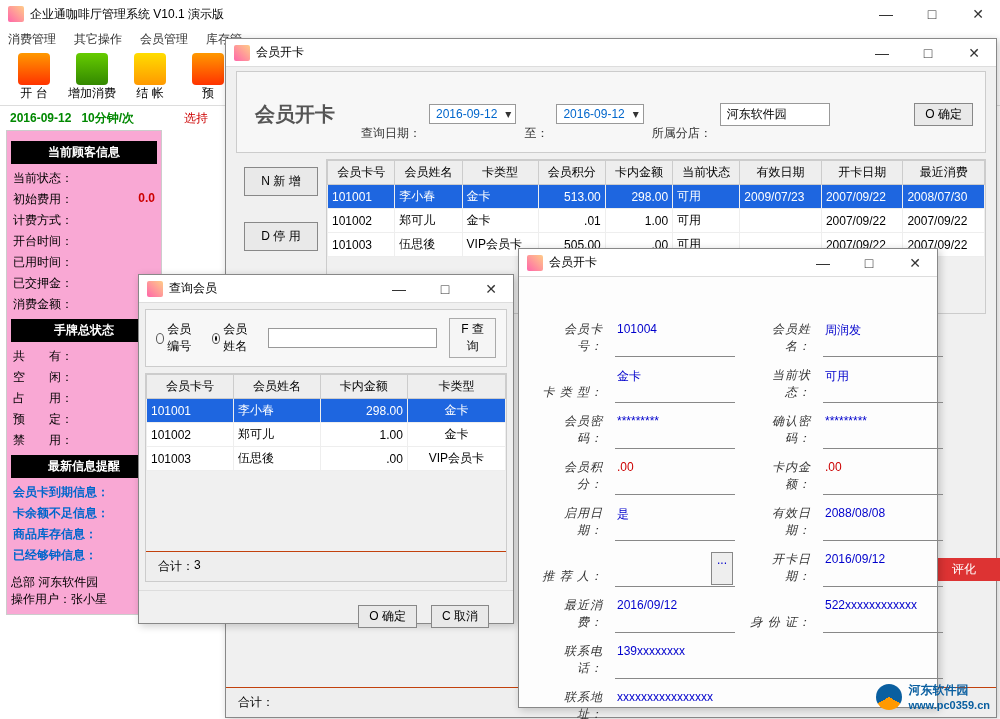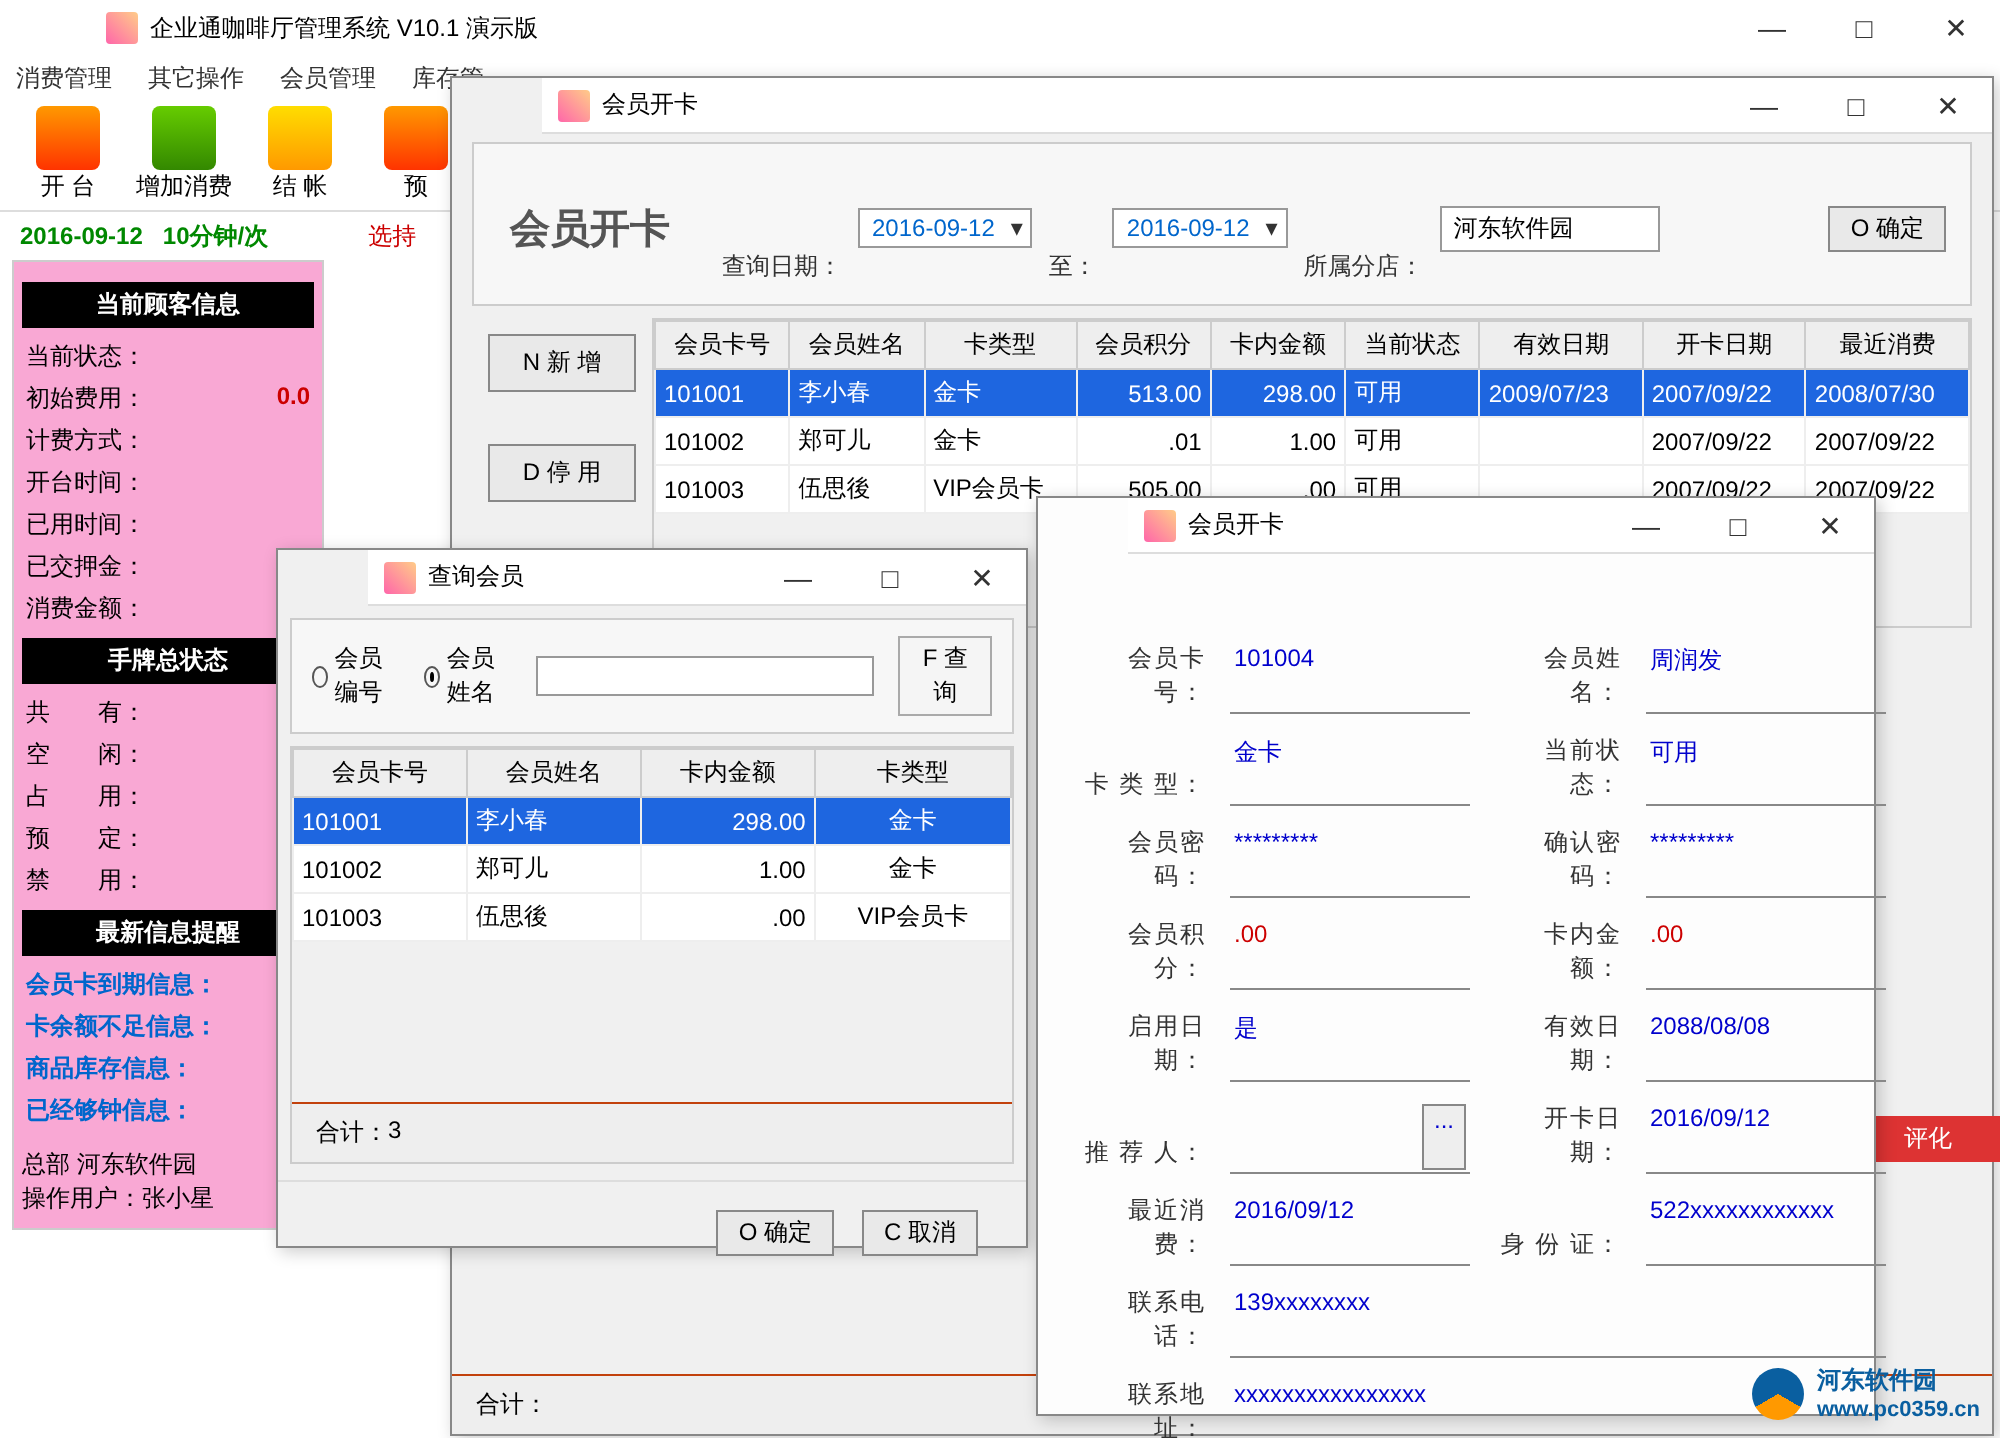--- a/index.html
+++ b/index.html
@@ -1,17 +1,17 @@
 <!DOCTYPE html>
 <html><head>
 <meta charset="utf-8">
 <style>
 * { box-sizing: border-box; margin: 0; padding: 0; font-family: "SimSun", "宋体", sans-serif; font-size: 12px; }
 body { width: 1000px; height: 719px; background: #fff; position: relative; overflow: hidden; }
-.titlebar { height: 28px; display: flex; align-items: center; padding: 0 8px; background: #fff; margin-left: 45px; }
+.titlebar { height: 28px; display: flex; align-items: center; padding: 0 8px; background: #fff; }
 .titlebar-icon { width: 16px; height: 16px; margin-right: 6px; background: linear-gradient(45deg,#f6a,#fc8); border-radius: 2px; }
 .win-controls { margin-left: auto; display: flex; gap: 18px; color: #555; }
 .win-btn { width: 28px; text-align: center; cursor: default; font-size: 14px; color: #333; }
 .menubar { height: 22px; display: flex; align-items: center; padding: 0 8px; gap: 18px; color: #333; }
 .toolbar { height: 56px; display: flex; align-items: center; padding: 0 8px; gap: 6px; border-bottom: 1px solid #ddd; }
 .toolbtn { display: flex; flex-direction: column; align-items: center; width: 52px; height: 52px; justify-content: center; }
 .toolbtn .ticon { width: 32px; height: 32px; background: linear-gradient(#f90,#f30); border-radius: 4px; }
 .ticon.green { background: linear-gradient(#6c0,#380); }
 .ticon.yel { background: linear-gradient(#fd0,#f90); }
 .status-row { height: 24px; display: flex; align-items: center; padding: 0 10px; gap: 10px; }
@@ -46,21 +46,21 @@
 .sidebtns .btn { width: 74px; text-align: center; padding: 5px 0; }
 
 .query-body { display: flex; }
 .totals { background: #eee; padding: 6px 12px; display: flex; border-top: 1px solid #c2410c; }
 
 .radio { display: inline-flex; align-items: center; gap: 3px; }
 .radio-dot { width: 11px; height: 11px; border: 1px solid #555; border-radius: 50%; display: inline-block; position: relative; }
 .radio.sel .radio-dot::after { content: ""; position: absolute; inset: 2px; background: #000; border-radius: 50%; }
 
 .form-grid { display: grid; grid-template-columns: 64px 120px 64px 120px; gap: 10px 12px; padding: 16px 20px; }
-.form-grid label { text-align: right; color: #333; align-self: end; padding-bottom: 2px; letter-spacing: 1px; }
+.form-grid label { text-align: right; color: #333; align-self: end; padding-bottom: 2px; letter-spacing: 1px; font-style: italic; }
 .form-grid .field { border-bottom: 1px solid #888; padding: 1px 2px; min-height: 16px; color: #00c; }
 .form-grid .field.red { color: #c00; }
 
 .watermark { position: absolute; right: 10px; bottom: 8px; color: #0a5fa0; font-weight: bold; font-size: 16px; display: flex; align-items: center; gap: 6px; }
 .watermark .logo { width: 26px; height: 26px; border-radius: 50%; background: conic-gradient(#0a5fa0 0 120deg,#f90 120deg 240deg,#0a5fa0 240deg); }
 .eval-chip { position: absolute; right: 0; top: 558px; background: #d33; color: #fff; padding: 3px 24px; font-size: 12px; border-radius: 3px 0 0 3px; }
 .buttons-row { display:flex; justify-content:flex-end; gap:14px; padding:14px 24px 16px; border-top:1px solid #ddd; margin-top:8px; }
 .full { grid-column: 2 / span 3; }
 .ellipsis-btn { width:22px; text-align:center; border:1px solid #888; background:#eee; margin-left:4px; padding:0 4px; }
 </style>

